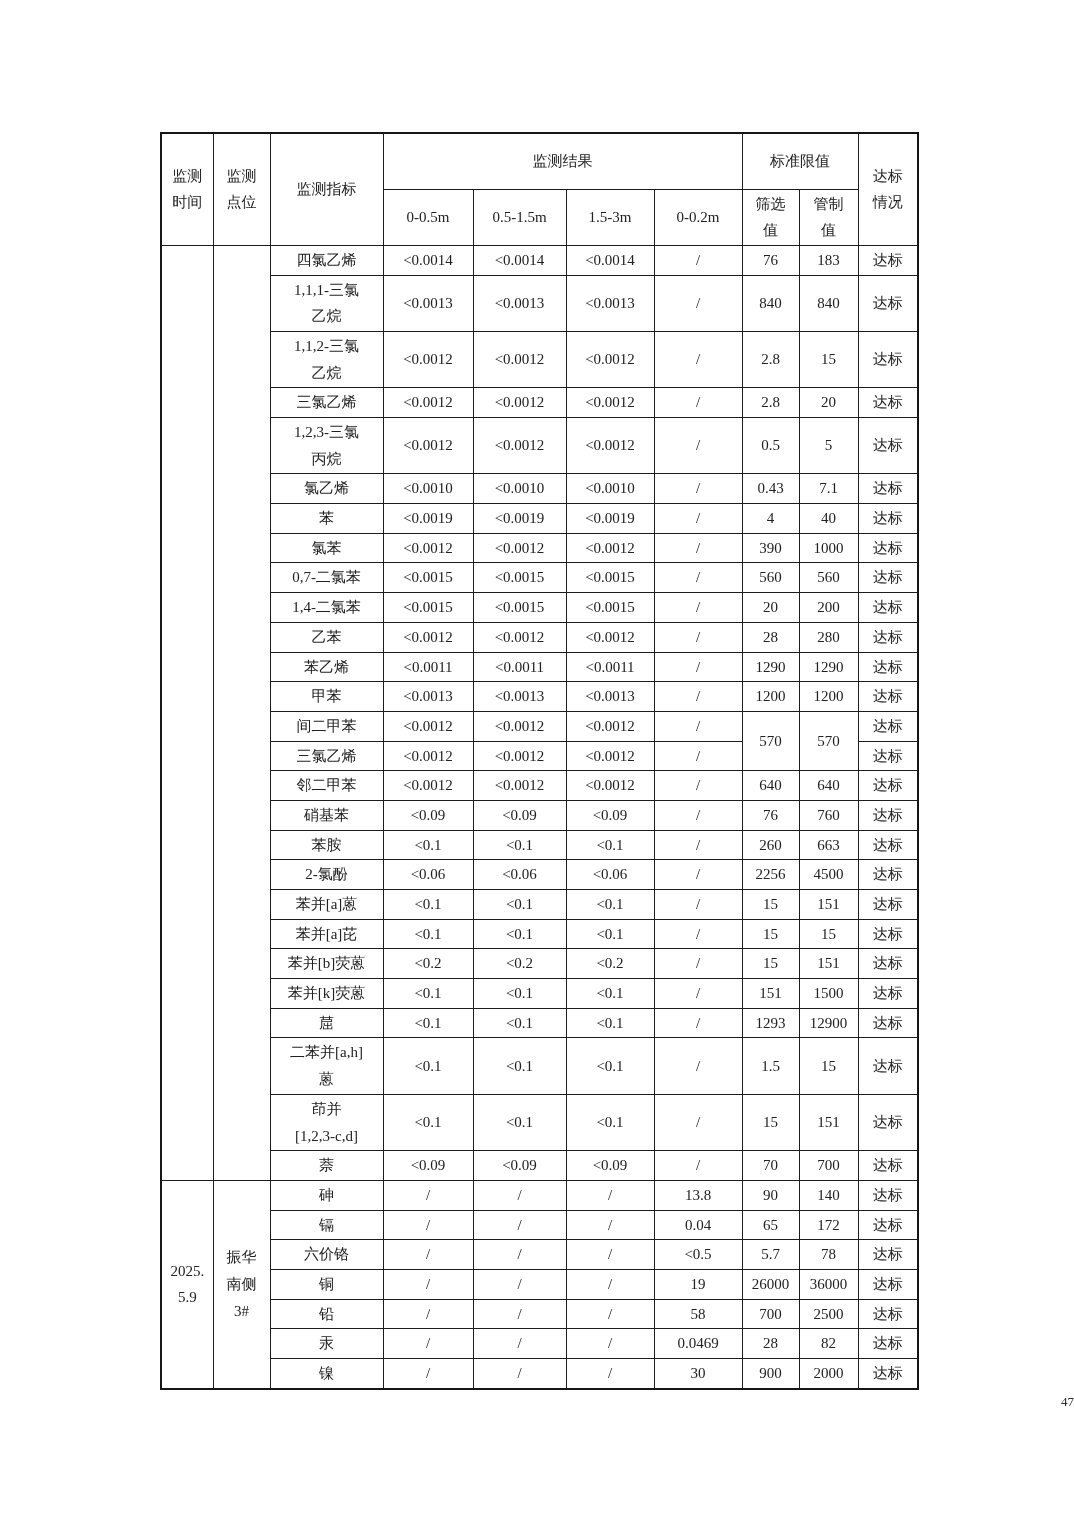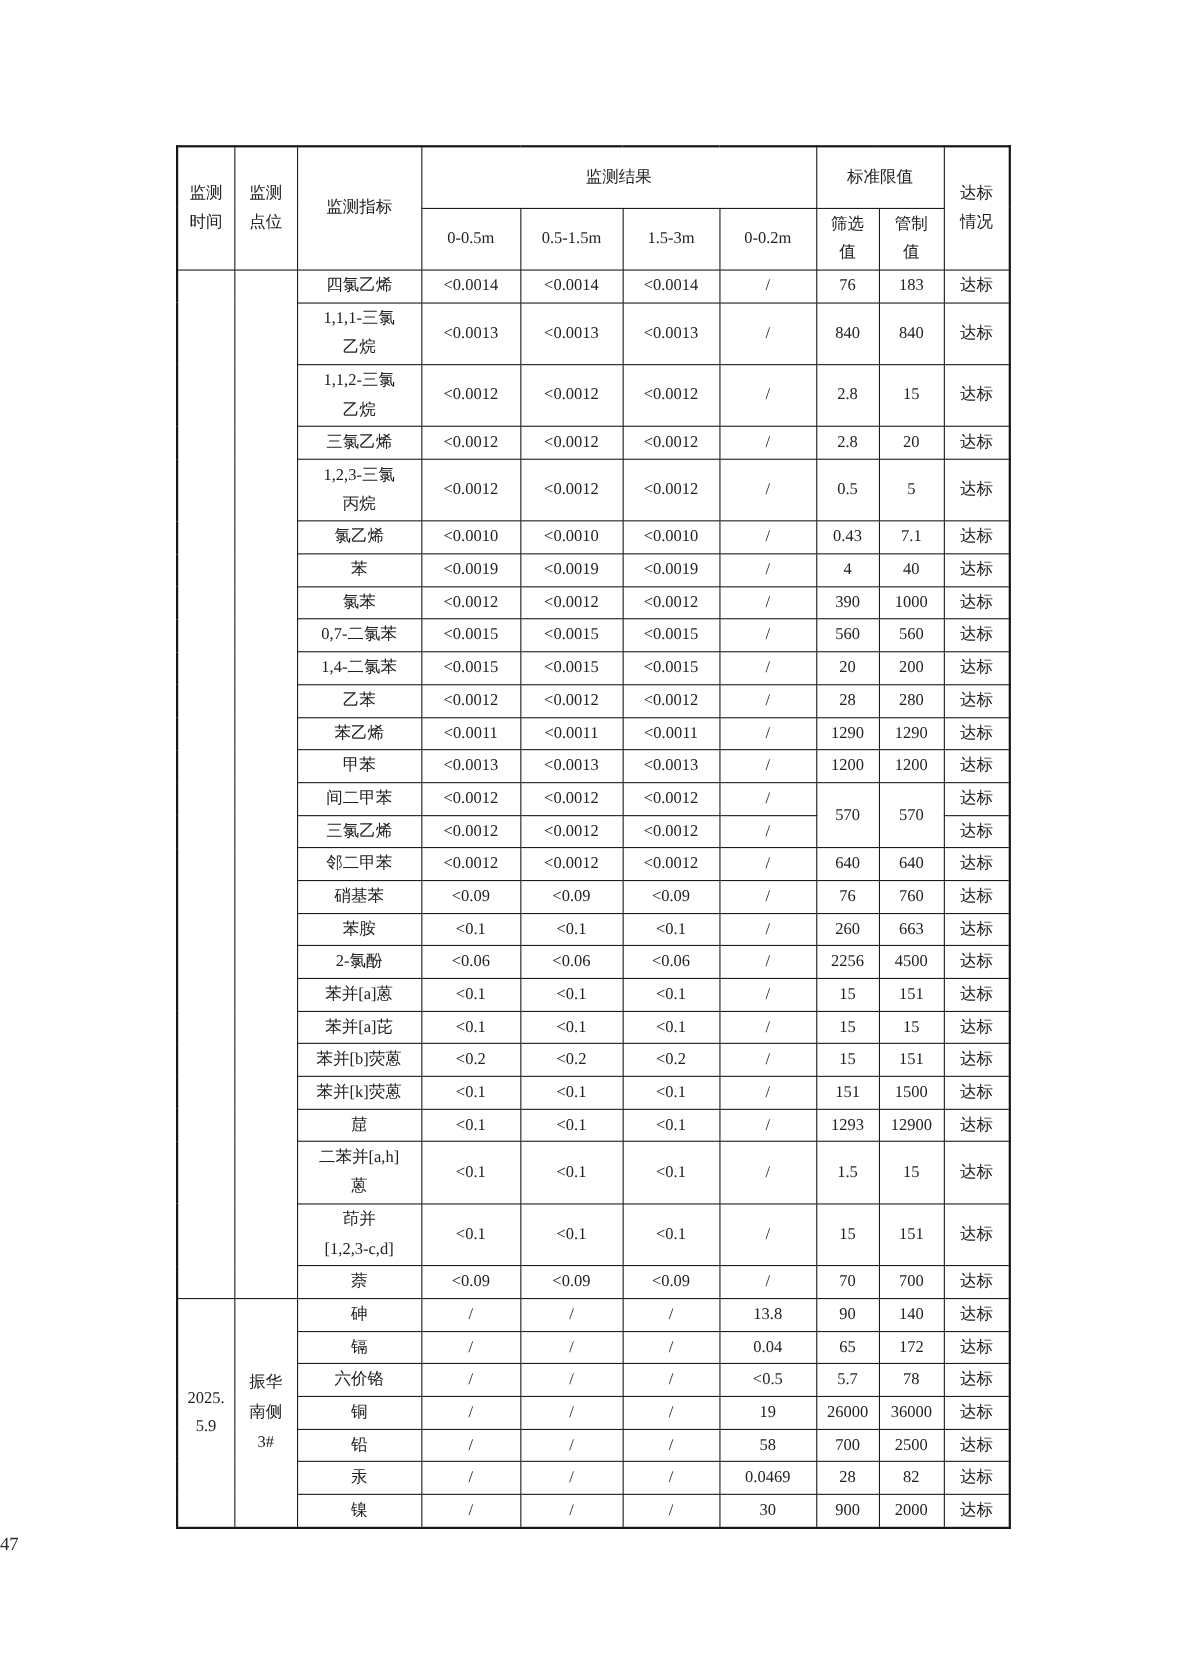--- a/index.html
+++ b/index.html
@@ -42,22 +42,22 @@
     line-height: 1.78;
     overflow: hidden;
   }
   table.monitor thead tr { height: 56px; }
   table.monitor tbody tr { height: 29px; }
   .page-number {
     position: absolute;
     left: 0;
     top: 1394px;
     width: 100%;
-    text-align: left;
-    font-size: 17px;
+    text-align: right;
+    font-size: 13px;
     color: #2a2a2a;
   }
 </style>
 </head>
 <body>
 
 <div class="sheet">
 
   <table class="monitor">
     <colgroup>

